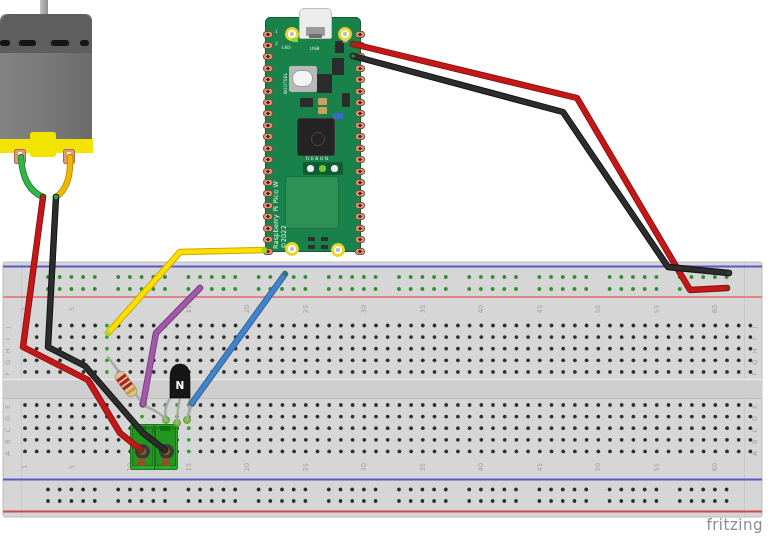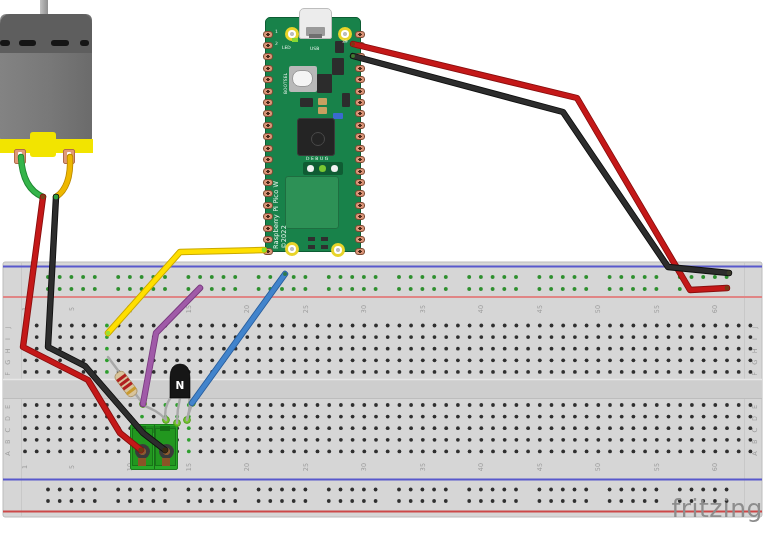--- a/index.html
+++ b/index.html
@@ -64,22 +64,22 @@
           border:1px solid #1d7a1d;border-radius:2px;box-sizing:border-box;}
   .t-strip{position:absolute;left:1px;top:1px;width:44px;height:7px;background:#1e8a1e;}
   .t-cell{position:absolute;top:3px;width:21px;height:38px;background:#22971f;
           border:1px solid #187518;box-sizing:border-box;}
   .t-notch{position:absolute;top:1px;width:10px;height:5px;background:#157015;}
   .t-screw{position:absolute;top:19px;width:15px;height:15px;border-radius:50%;
            background:radial-gradient(circle,#8a5a30 0 3.5px,#3a3a3a 3.7px);}
   .t-brown{position:absolute;top:33px;width:8px;height:8px;background:#8a5426;}
   .t-div{position:absolute;left:23px;top:0;width:1px;height:44px;background:#1a6a1a;}
 
-  #watermark{position:absolute;right:5px;bottom:17px;z-index:6;color:#8d8d8d;
-             font-size:25px;letter-spacing:.5px;font-family:"DejaVu Sans","Liberation Sans",sans-serif;}
+  #watermark{position:absolute;right:5px;bottom:6px;z-index:6;color:#8d8d8d;
+             font-size:15px;letter-spacing:.5px;font-family:"DejaVu Sans","Liberation Sans",sans-serif;}
 </style>
 </head>
 <body>
 
 <div id="stage">
 
   <svg id="board-svg" width="768" height="540">
       <rect x="3" y="262" width="759" height="255" rx="2" fill="#d6d6d6" stroke="#bcbcbc"></rect>
       <line x1="21.5" y1="262" x2="21.5" y2="517" stroke="#c8c8c8"></line>
       <line x1="744.5" y1="262" x2="744.5" y2="517" stroke="#c8c8c8"></line>

